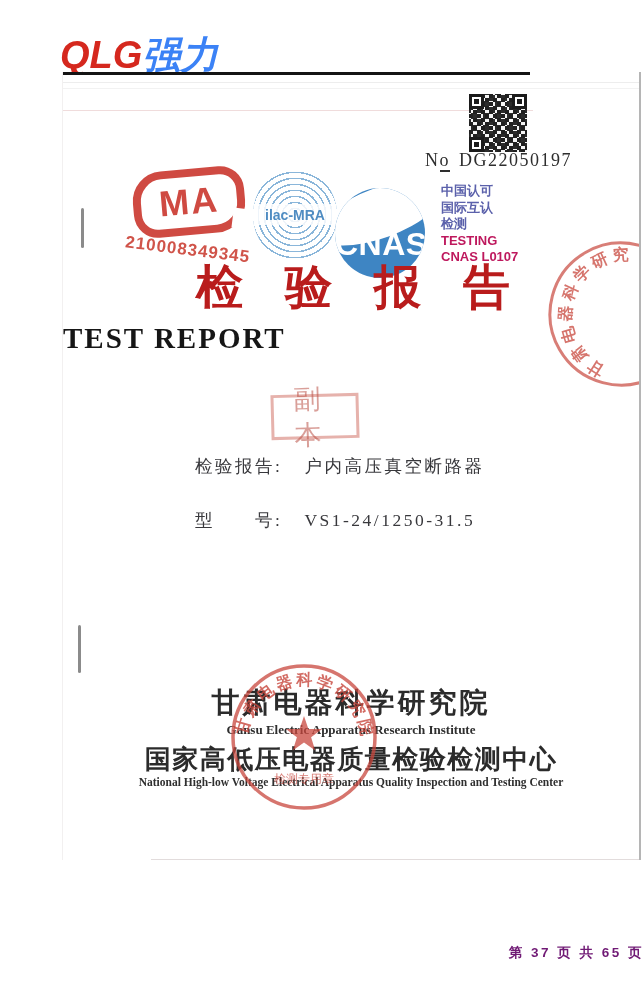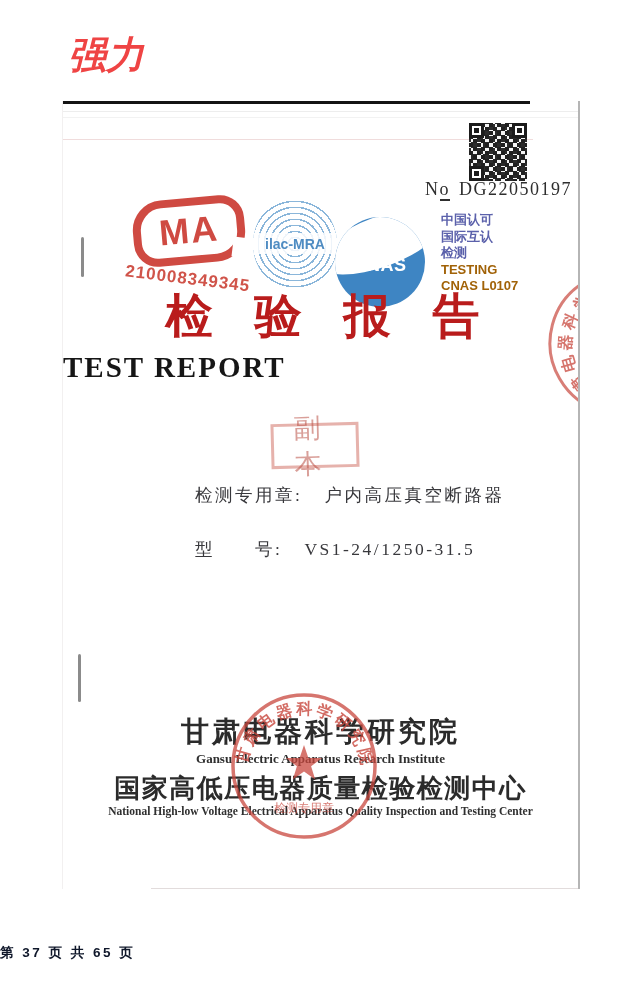--- a/index.html
+++ b/index.html
@@ -4,24 +4,24 @@
 <style>
   * { margin:0; padding:0; box-sizing:border-box; }
   html,body { width:644px; height:1000px; background:#ffffff; overflow:hidden;
               font-family:"Liberation Sans", sans-serif; }
   .abs { position:absolute; }
 
   
   .logo { position:absolute; left:60px; top:30px; display:flex; align-items:baseline;
           font-style:italic; font-weight:800; font-size:38px; letter-spacing:0px; }
   .logo .qlg { color:#d5281e; }
-  .logo .cn  { color:#ef4444; margin-left:8px;font-style:italic; }
+  .logo .cn  { color:#3b82f6; margin-left:0;font-style:italic; }
 
   
-  .page { position:absolute; left:62px; top:101px; width:518px; height:788px;
+  .page { position:absolute; left:62px; top:72px; width:579px; height:788px;
           overflow:hidden; background:#ffffff;
           border-right:2px solid #b5b5b5; border-left:1px solid #f2f0f0; }
   .page-bottom-edge { position:absolute; left:88px; bottom:0; right:0; height:1px; background:#e2dcdc; }
   .top-rule  { position:absolute; left:0; top:0; width:467px; height:3px; background:#141414; }
   .faint1 { position:absolute; left:0; top:10px; width:100%; height:1px; background:#ededed; }
   .faint2 { position:absolute; left:0; top:16px; width:100%; height:1px; background:#f2f2f2; }
   .pinkline { position:absolute; left:0; top:38px; width:470px; height:1px; background:#f0dcdc; }
   .fold { position:absolute; background:#777; border-radius:2px; opacity:.85; }
   .fold1 { left:18px; top:136px; width:3px; height:40px; }
   .fold2 { left:15px; top:553px; width:3px; height:48px; }
@@ -55,26 +55,26 @@
              #8ab6da 0 1.5px, rgba(255,255,255,0) 1.5px 6px); }
   .ilac .band { position:absolute; left:0; top:36px; width:100%; height:21px;
           background:rgba(255,255,255,.85); display:flex; align-items:center; justify-content:center;
           font-size:14px; font-weight:700; color:#4f8cc2; }
 
   .cnas { position:absolute; left:272px; top:116px; width:90px; height:90px; border-radius:50%;
           background:#3e85c3; overflow:hidden; }
   .cnas::before { content:""; position:absolute; width:132px; height:50px; background:#ffffff;
           border-radius:50%; transform:rotate(-20deg); left:-21px; top:0px; }
   .cnas .txt { position:absolute; top:38px; width:100%; text-align:center;
-          font-size:18px; font-weight:800; color:#ffffff; letter-spacing:0.5px; }
+          font-size:32px; font-weight:800; color:#ffffff; letter-spacing:0.5px; }
 
   .accred { position:absolute; left:378px; top:111px; font-size:13px; font-weight:700;
             line-height:16.5px; }
   .accred .cn-line { color:#5b61ab; }
-  .accred .en-line { color:#a16207; }
+  .accred .en-line { color:#be185d; }
 
   
   .title-cn { position:absolute; left:0; top:184px; width:100%; text-align:center;
               font-family:"Liberation Serif", serif; font-weight:600; font-size:47px;
               color:#b91c1c; letter-spacing:42px; padding-left:46px; }
   .title-en { position:absolute; left:0; top:250px; width:100%; text-align:left;
               font-family:"Liberation Serif", serif; font-weight:700; font-size:29px;
               color:#161616; letter-spacing:2px; }
 
   
@@ -96,27 +96,28 @@
   .inst-cn1 { top:612px; font-size:28px; letter-spacing:3px; font-weight:600; }
   .inst-en1 { top:650px; font-size:13px; font-weight:700; color:#2f2f2f; }
   .inst-cn2 { top:670px; font-size:26px; letter-spacing:1.5px; font-weight:600; }
   .inst-en2 { top:704px; font-size:11.5px; font-weight:700; color:#2f2f2f; }
 
   .stamp-main { position:absolute; left:159px; top:583px; width:164px; height:164px; }
   .stamp-edge { position:absolute; left:476px; top:160px; width:164px; height:164px;
                 transform:rotate(-75deg); }
 
   
-  .footer { position:absolute; left:0; top:944px; width:644px; text-align:left;
-            font-size:13.5px; font-weight:600; color:#0f172a; letter-spacing:2.5px; }
+  .footer { position:absolute; left:0; top:944px; width:644px; text-align:right;
+            font-size:13.5px; font-weight:600; color:#701a75; letter-spacing:2.5px; }
 </style>
 </head>
 <body>
 
 <div class="logo">
+  <span class="qlg">QLG</span>
   <span class="cn">强力</span>
 </div>
 
 <div class="page">
   <div class="top-rule"></div>
   <div class="faint1"></div>
   <div class="faint2"></div>
   <div class="pinkline"></div>
   <div class="fold fold1"></div>
   <div class="fold fold2"></div>
@@ -149,21 +150,21 @@
     <div class="en-line">TESTING</div>
     <div class="en-line">CNAS L0107</div>
   </div>
 
   <div class="title-cn">检验报告</div>
   <div class="title-en">TEST REPORT</div>
 
   <div class="copy-stamp">副本</div>
 
   <div class="field field1">
-    <span>检测专用章:</span><span class="val">户内高压真空断路器</span>
+    <span>检验报告:</span><span class="val">户内高压真空断路器</span>
   </div>
   <div class="field field2">
     <span>型　　号:</span><span class="val">VS1-24/1250-31.5</span>
   </div>
 
   <div class="inst inst-cn1 abs">甘肃电器科学研究院</div>
   <div class="inst inst-cn2 abs">国家高低压电器质量检验检测中心</div>
   <div class="inst inst-en1 abs">Gansu Electric Apparatus Research Institute</div>
   <div class="inst inst-en2 abs">National High-low Voltage Electrical Apparatus Quality Inspection and Testing Center</div>
 

